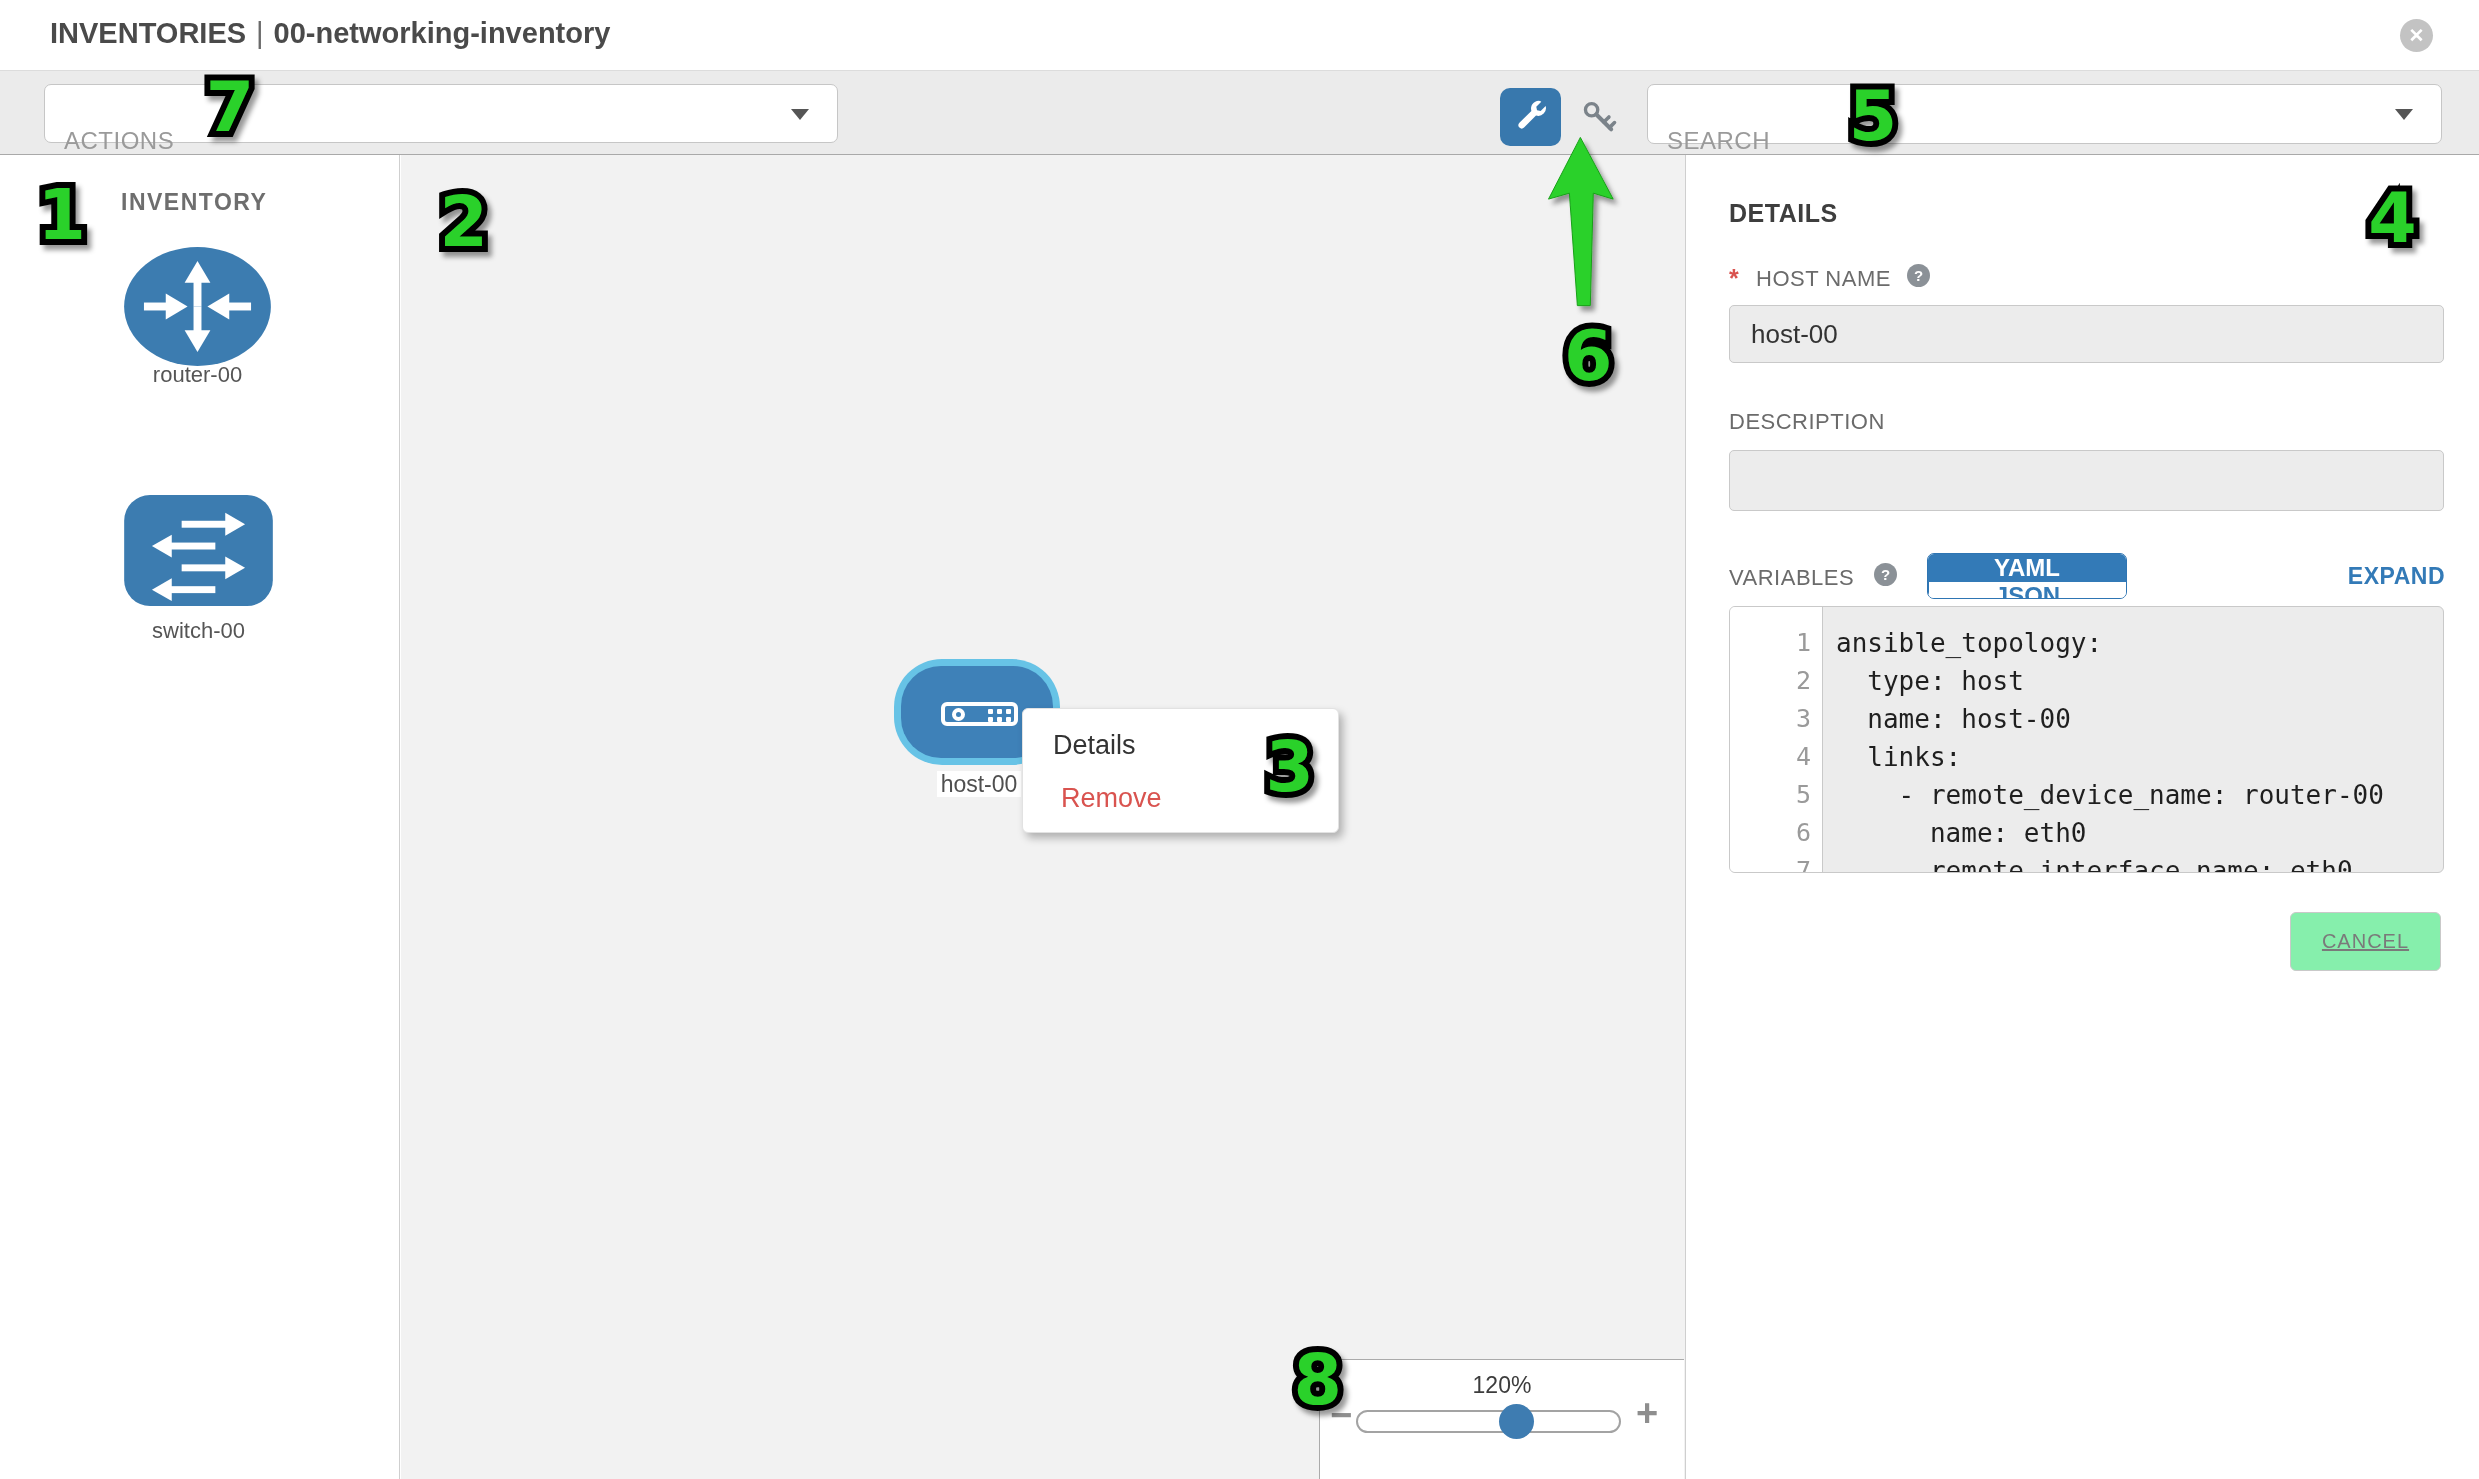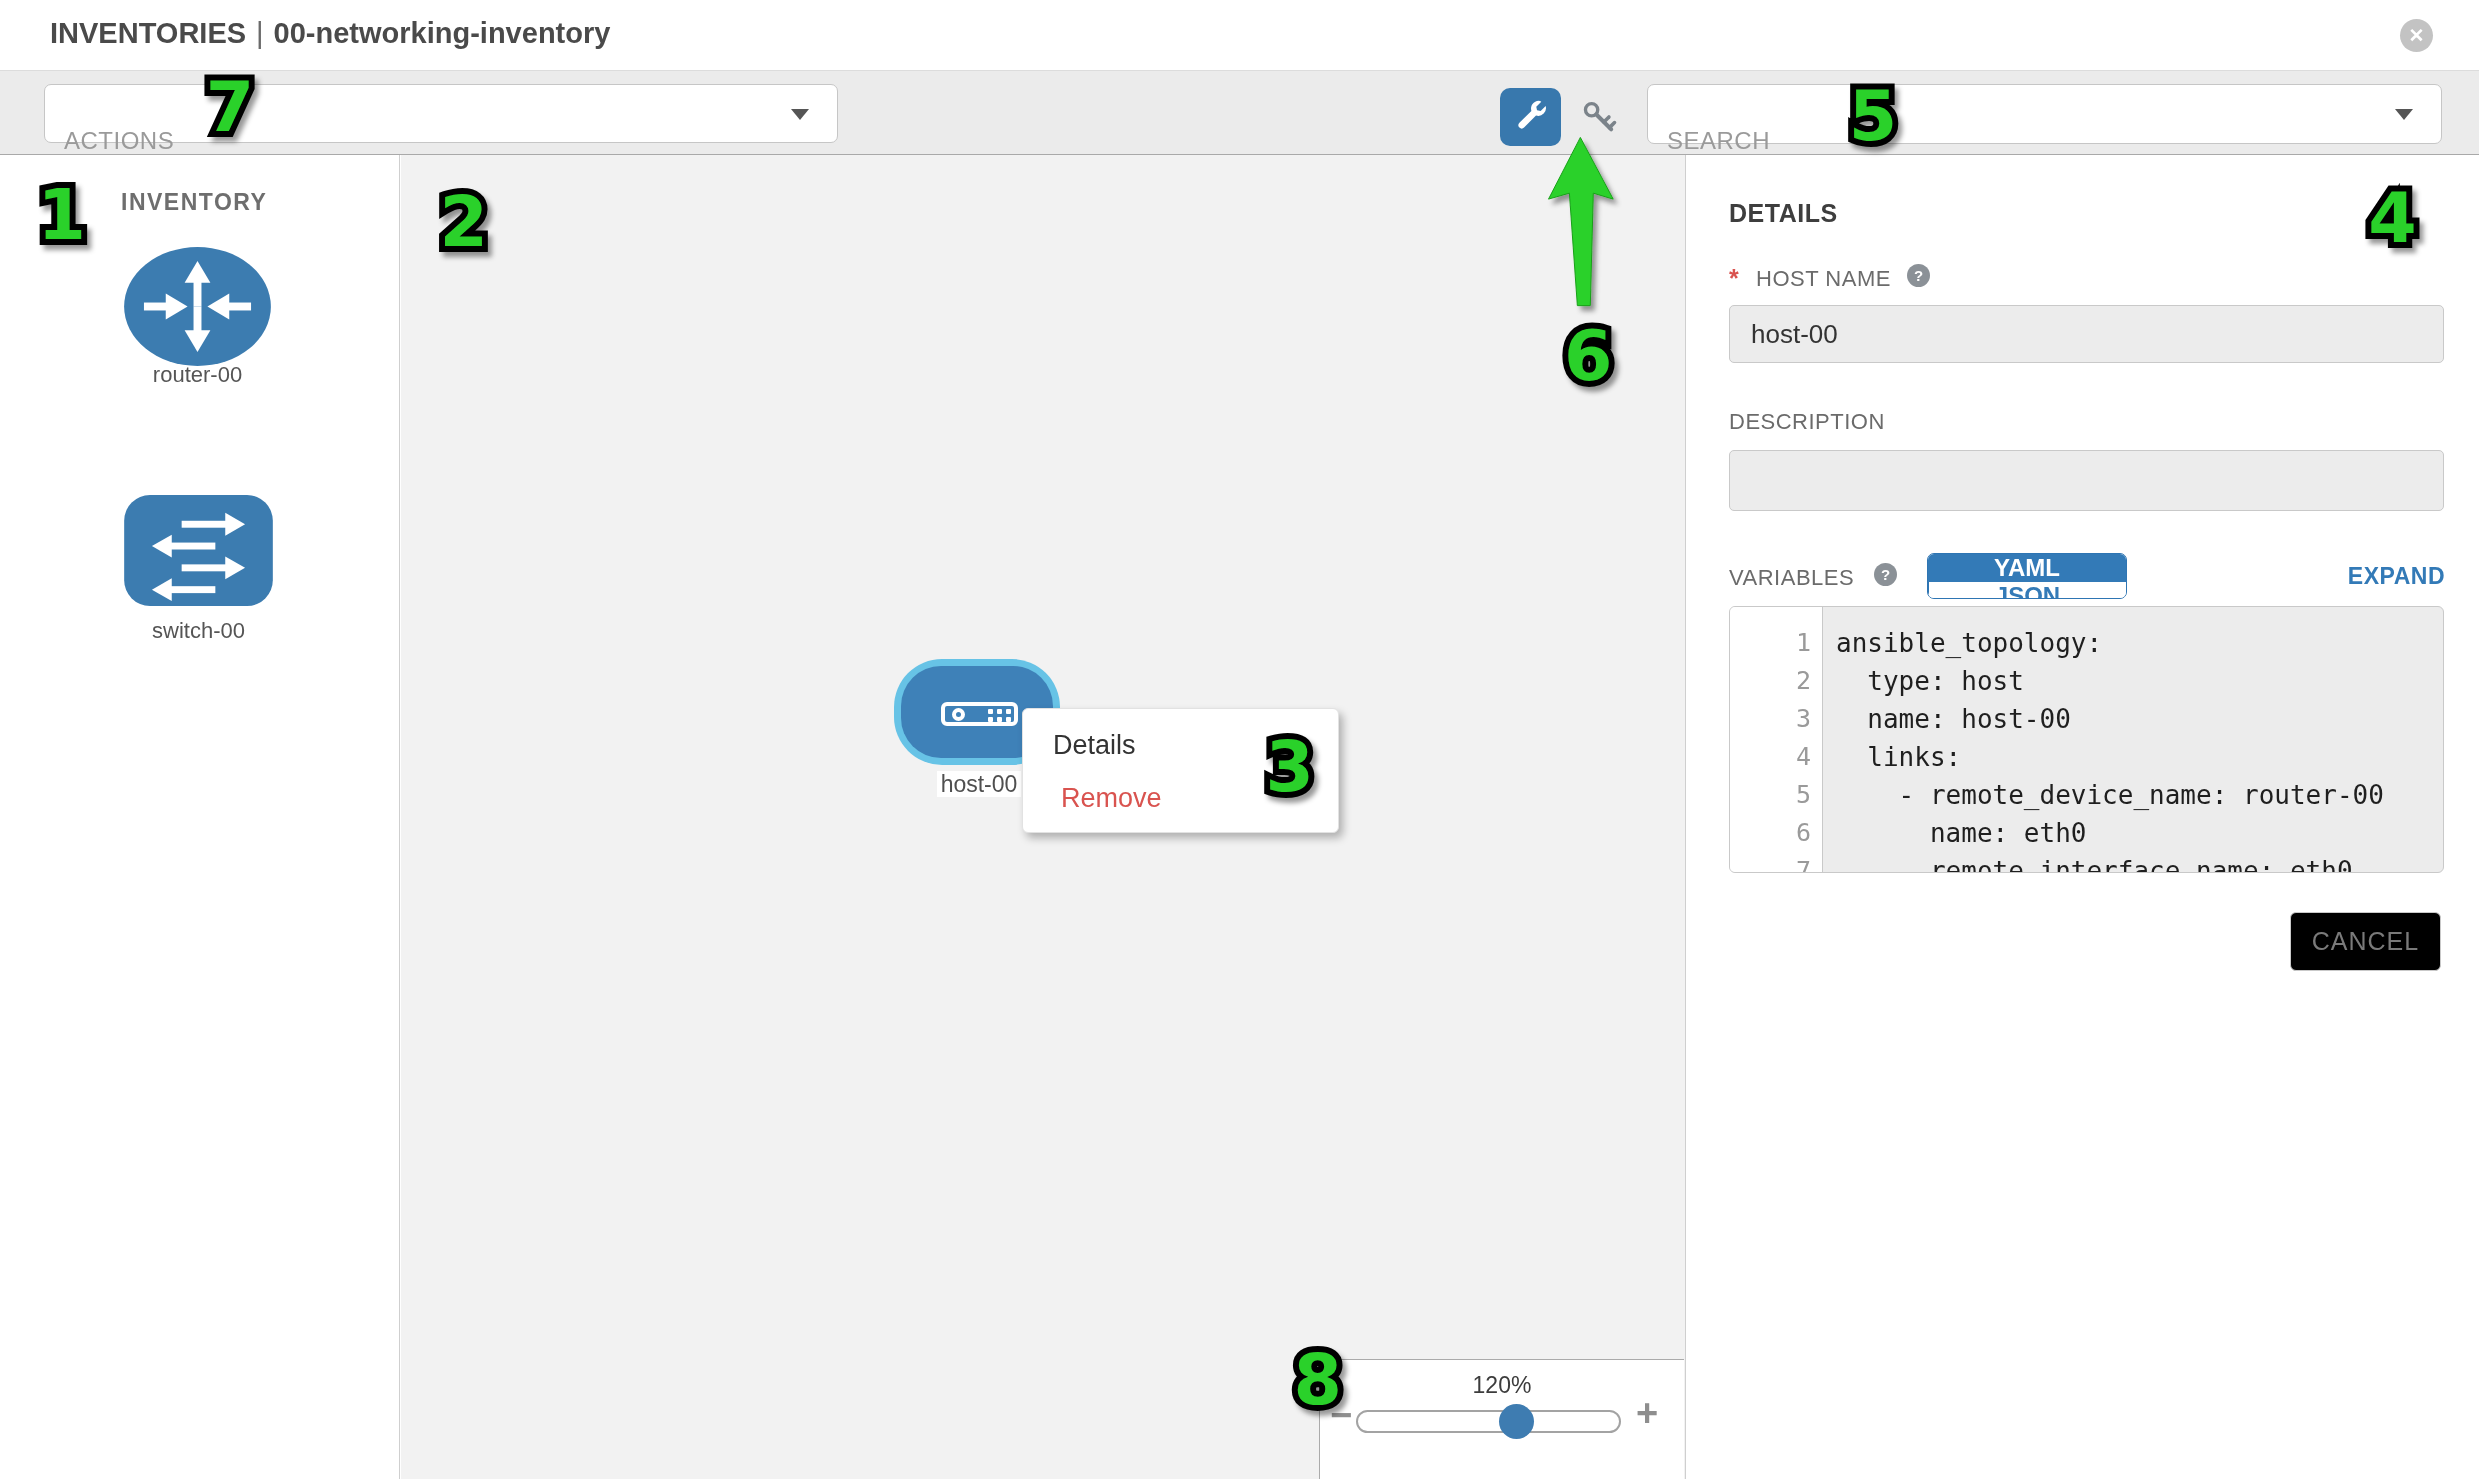--- a/index.html
+++ b/index.html
@@ -100,23 +100,23 @@
                font-weight:bold;color:#337ab7;cursor:pointer;letter-spacing:0.5px;}
   .code-box{position:absolute;left:43px;top:451px;width:715px;height:267px;border:1px solid #c9c9c9;
             border-radius:6px;box-sizing:border-box;overflow:hidden;display:flex;background:#ececec;}
   .code-gutter{width:93px;background:#fff;border-right:1px solid #c9c9c9;box-sizing:border-box;
                padding-top:17px;text-align:right;}
   .code-gutter div{height:38px;line-height:38px;padding-right:11px;color:#9a9a9a;
                    font-family:"DejaVu Sans Mono",monospace;font-size:25px;}
   .code-area{flex:1;padding:17px 0 0 13px;cursor:text;}
   .code-area div{height:38px;line-height:38px;white-space:pre;color:#1f1f1f;
                  font-family:"DejaVu Sans Mono",monospace;font-size:26px;}
-  .cancel-btn{position:absolute;left:604px;top:757px;width:149px;height:57px;background:#000000;
+  .cancel-btn{position:absolute;left:604px;top:757px;width:149px;height:57px;background:#86efac;
               border:1px solid #c9c9c9;border-radius:6px;display:flex;align-items:center;justify-content:center;
-              font-size:25px;color:#7a7a7a;letter-spacing:1px;cursor:pointer;}
+              font-size:20px;color:#7a7a7a;letter-spacing:1px;cursor:pointer;text-decoration:underline;}
 
   
   .annotations-layer{position:absolute;left:0;top:0;width:2480px;height:1480px;pointer-events:none;z-index:50;}
   .annotations-layer text{font-family:"DejaVu Sans",sans-serif;font-size:70px;font-weight:bold;
                           fill:#2bd12b;stroke:#000;stroke-width:12px;paint-order:stroke;
                           text-anchor:middle;}
 </style>
 </head>
 <body>
 

